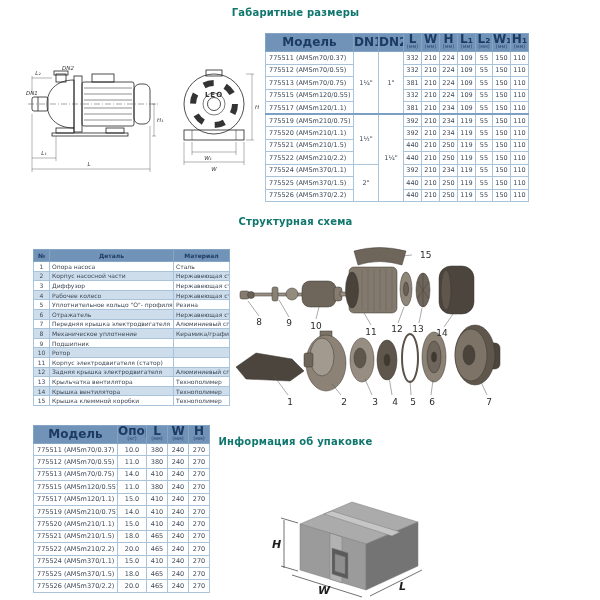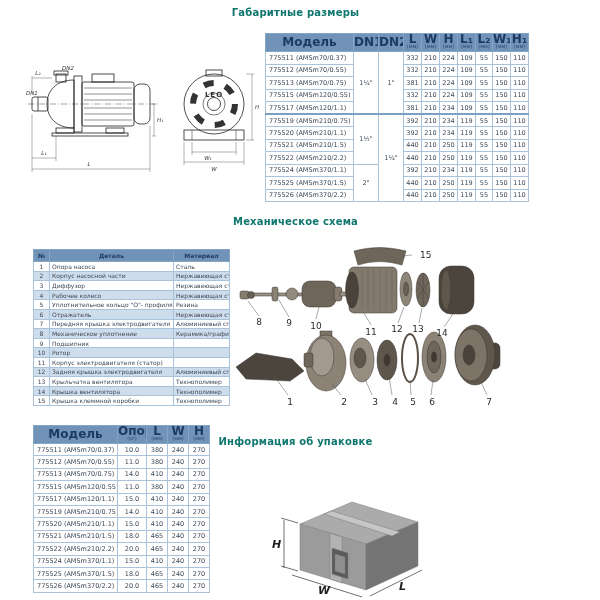--- a/index.html
+++ b/index.html
@@ -46,21 +46,21 @@
 
   svg text{font-family:"DejaVu Sans", sans-serif;}
   .dimtxt{font-size:5.5px;font-style:italic;fill:#333;}
   .numtxt{font-size:9px;fill:#2b2b2b;}
   .boxtxt{font-size:11px;font-style:italic;font-weight:bold;fill:#1e1e1e;}
 </style>
 </head>
 <body>
 
 <div class="heading" id="h-dims">Габаритные размеры</div>
-<div class="heading" id="h-struct">Механическое схема</div>
+<div class="heading" id="h-struct">Структурная схема</div>
 <div class="heading" id="h-pack">Информация об упаковке</div>
 
 <svg id="pump-drawings" class="svgbox" viewBox="0 0 238 124">
 
   <g stroke="#222" stroke-width="0.8" fill="none">
 
     <rect x="6" y="33" width="16" height="14" rx="2"></rect>
     <line x1="12" y1="33" x2="12" y2="47"></line>
 
     <path d="M48,16 C30,16 21,27 21,40 C21,53 30,64 48,64 Z"></path>

